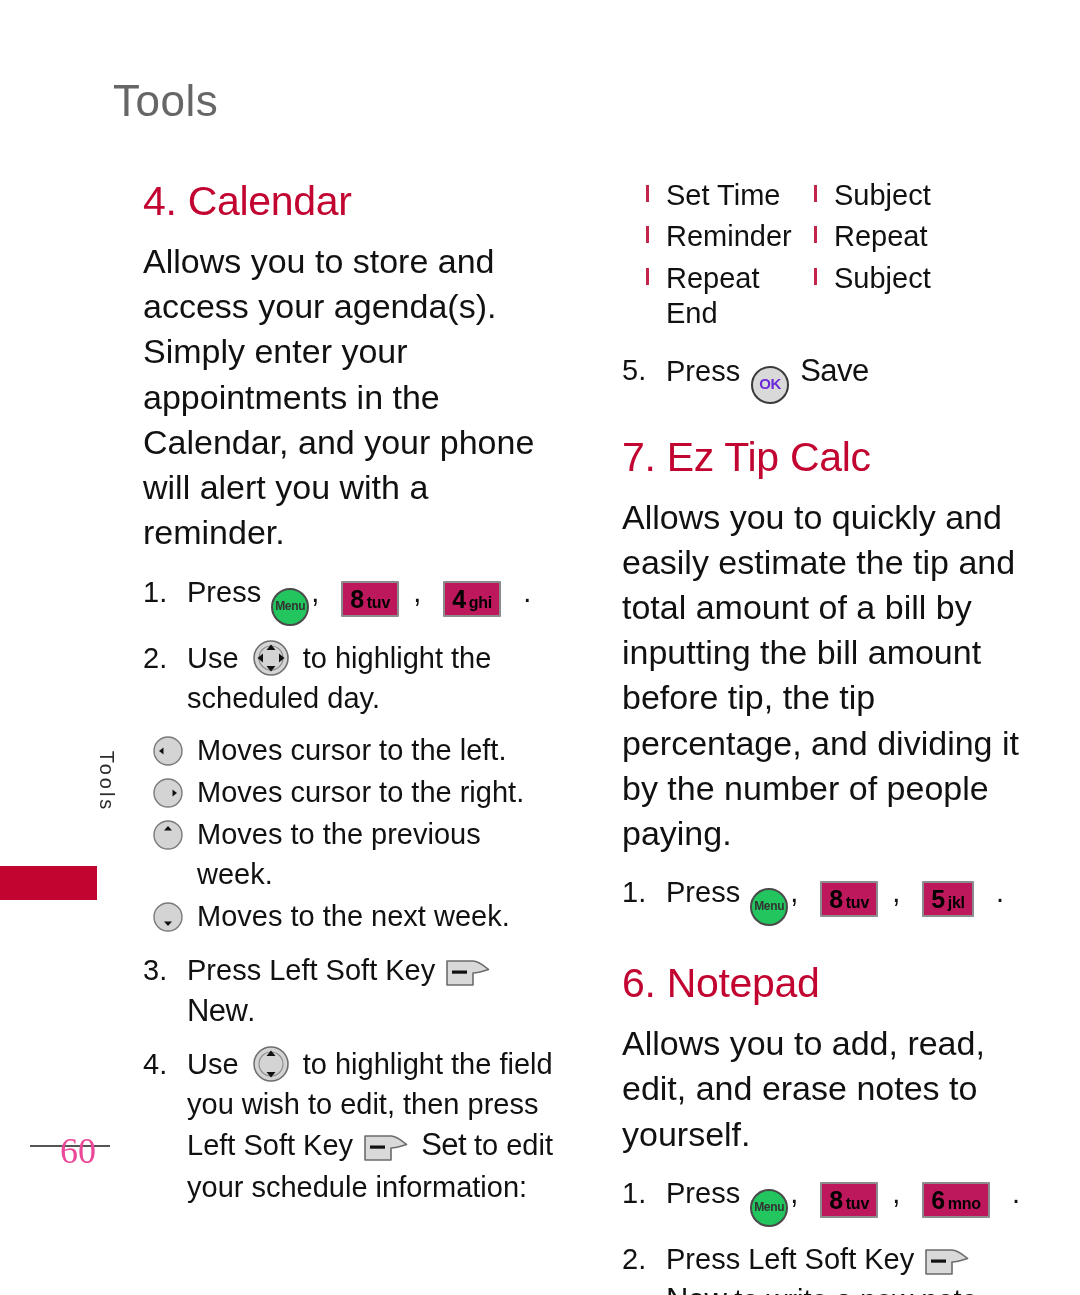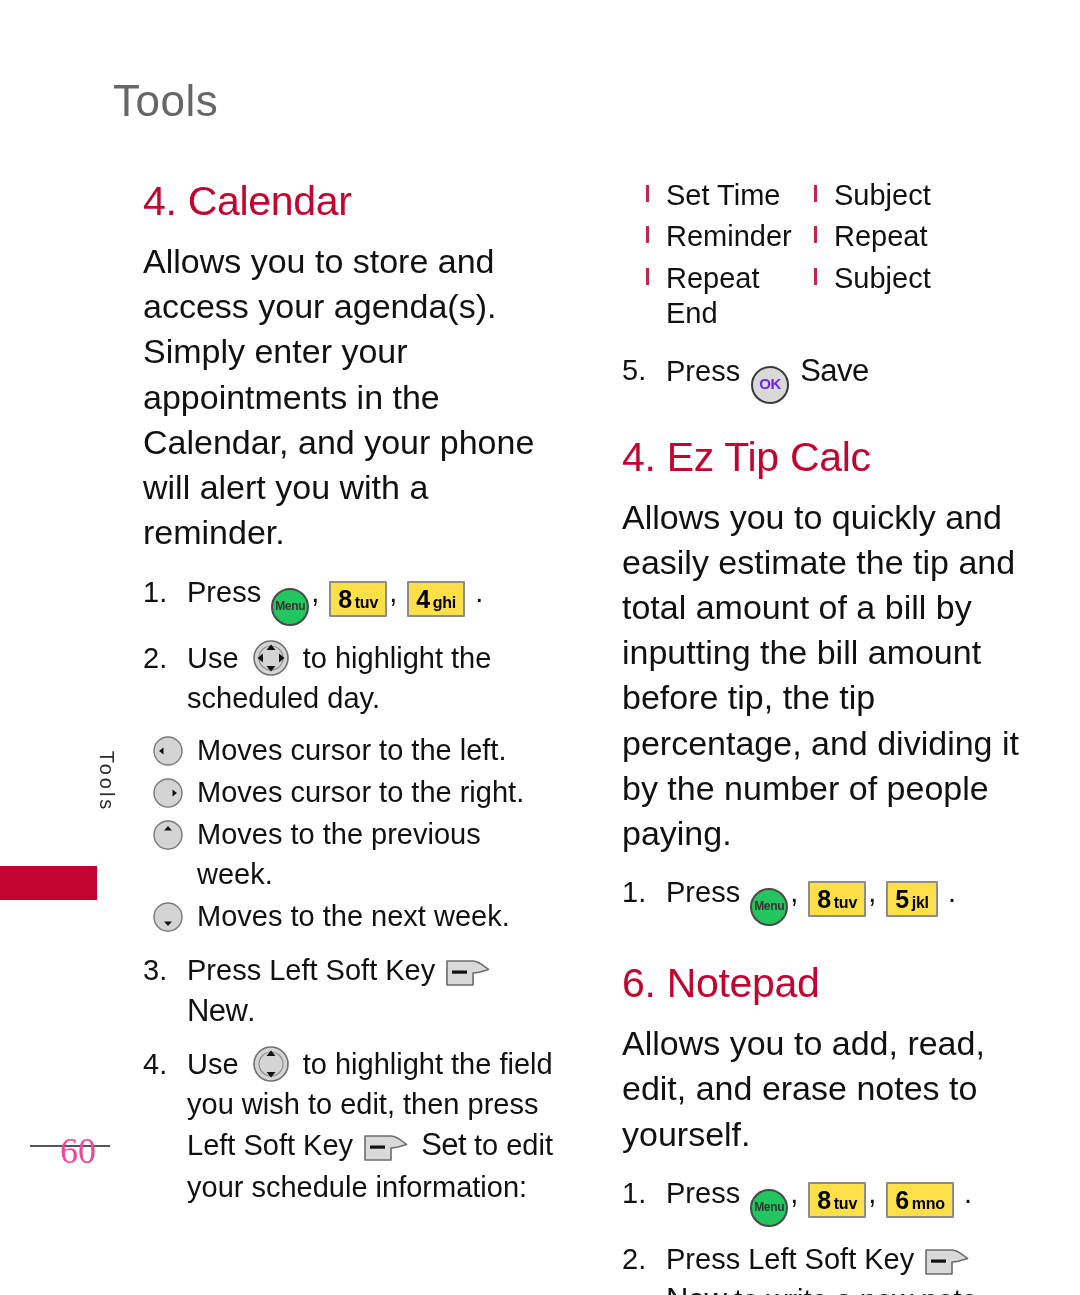--- a/index.html
+++ b/index.html
@@ -137,26 +137,26 @@
     top: 7px;
     width: 3px;
     height: 17px;
     background: #c2244a;
   }
 
   
   .keycap {
     display: inline-block;
     vertical-align: -6px;
-    background: #fde047;
+    background: #be185d;
     border: 2px solid #8c8c8c;
     border-radius: 1px;
     padding: 1px 7px 2px 7px;
     line-height: 1;
-    margin: 0 2px;
+    margin: 0 14px;
     white-space: nowrap;
   }
   .keycap .kd {
     font-size: 25px;
     font-weight: bold;
     color: #000;
     letter-spacing: -0.5px;
   }
   .keycap .kl {
     font-size: 16px;
@@ -379,21 +379,21 @@
 
   <div class="step">
     <span class="num">5.</span>
     <span class="cont">
       <span>Press</span>
       <span class="okkey">OK</span>
       <span class="softlabel">Save</span>
     </span>
   </div>
 
-  <h2 class="section-heading heading-ez">4. Ez Tip Calc</h2>
+  <h2 class="section-heading heading-ez">7. Ez Tip Calc</h2>
   <p class="body-par">Allows you to quickly and easily estimate the tip and total amount of a bill by inputting the bill amount before tip, the tip percentage, and dividing it by the number of people paying.</p>
 
   <div class="step">
     <span class="num">1.</span>
     <span class="cont">
       <span>Press</span>
       <span class="menukey">Menu</span><span>,</span>
       <span class="keycap"><span class="kd">8</span><span class="kl">tuv</span></span><span>,</span>
       <span class="keycap"><span class="kd">5</span><span class="kl">jkl</span></span>
       <span>.</span>

